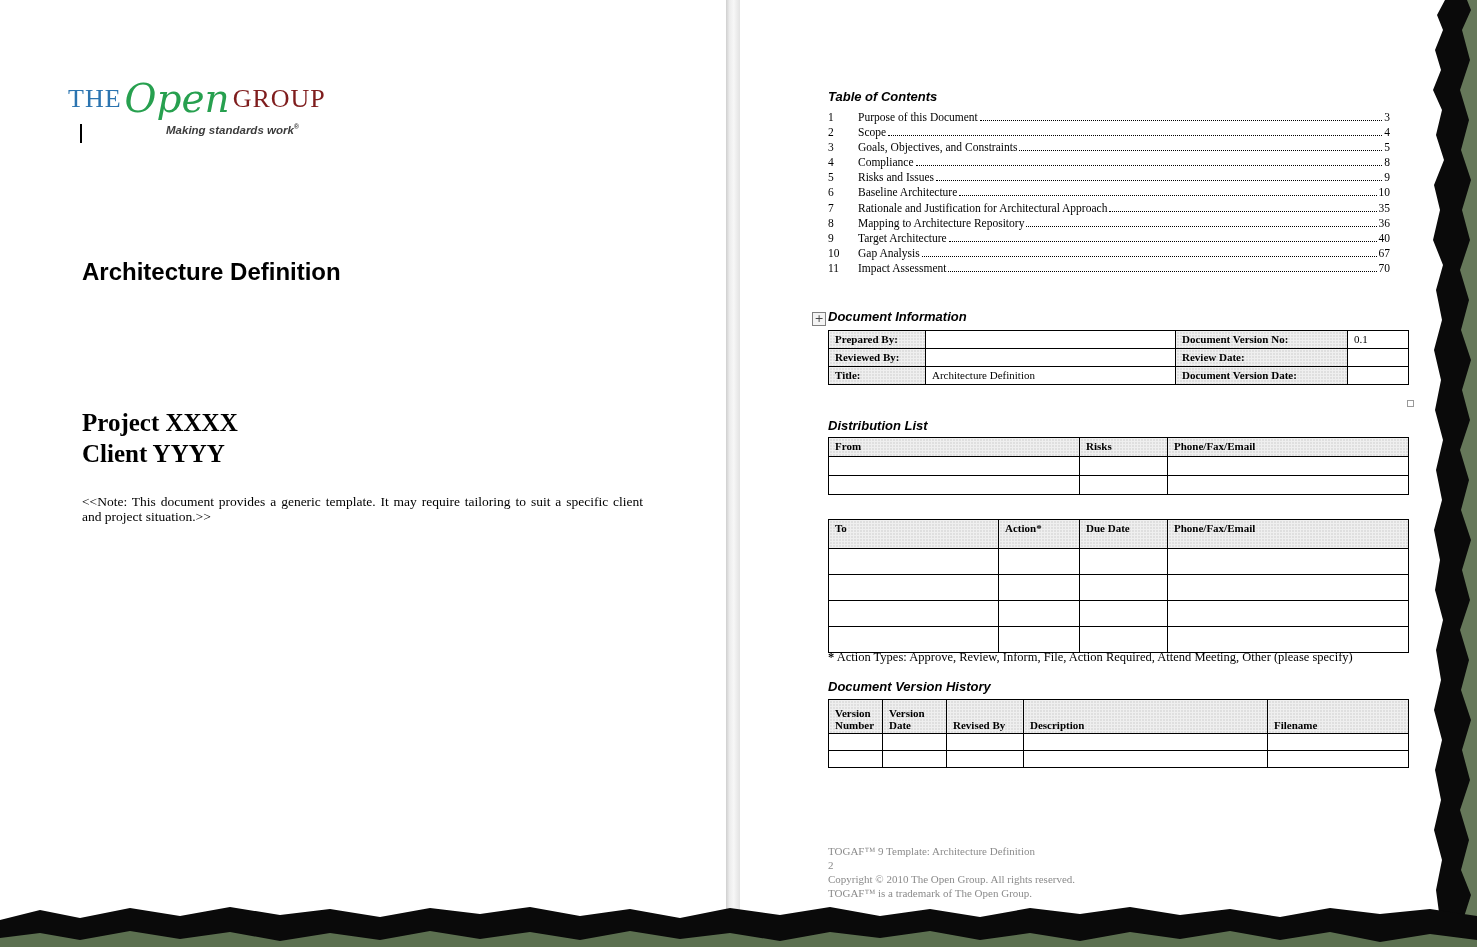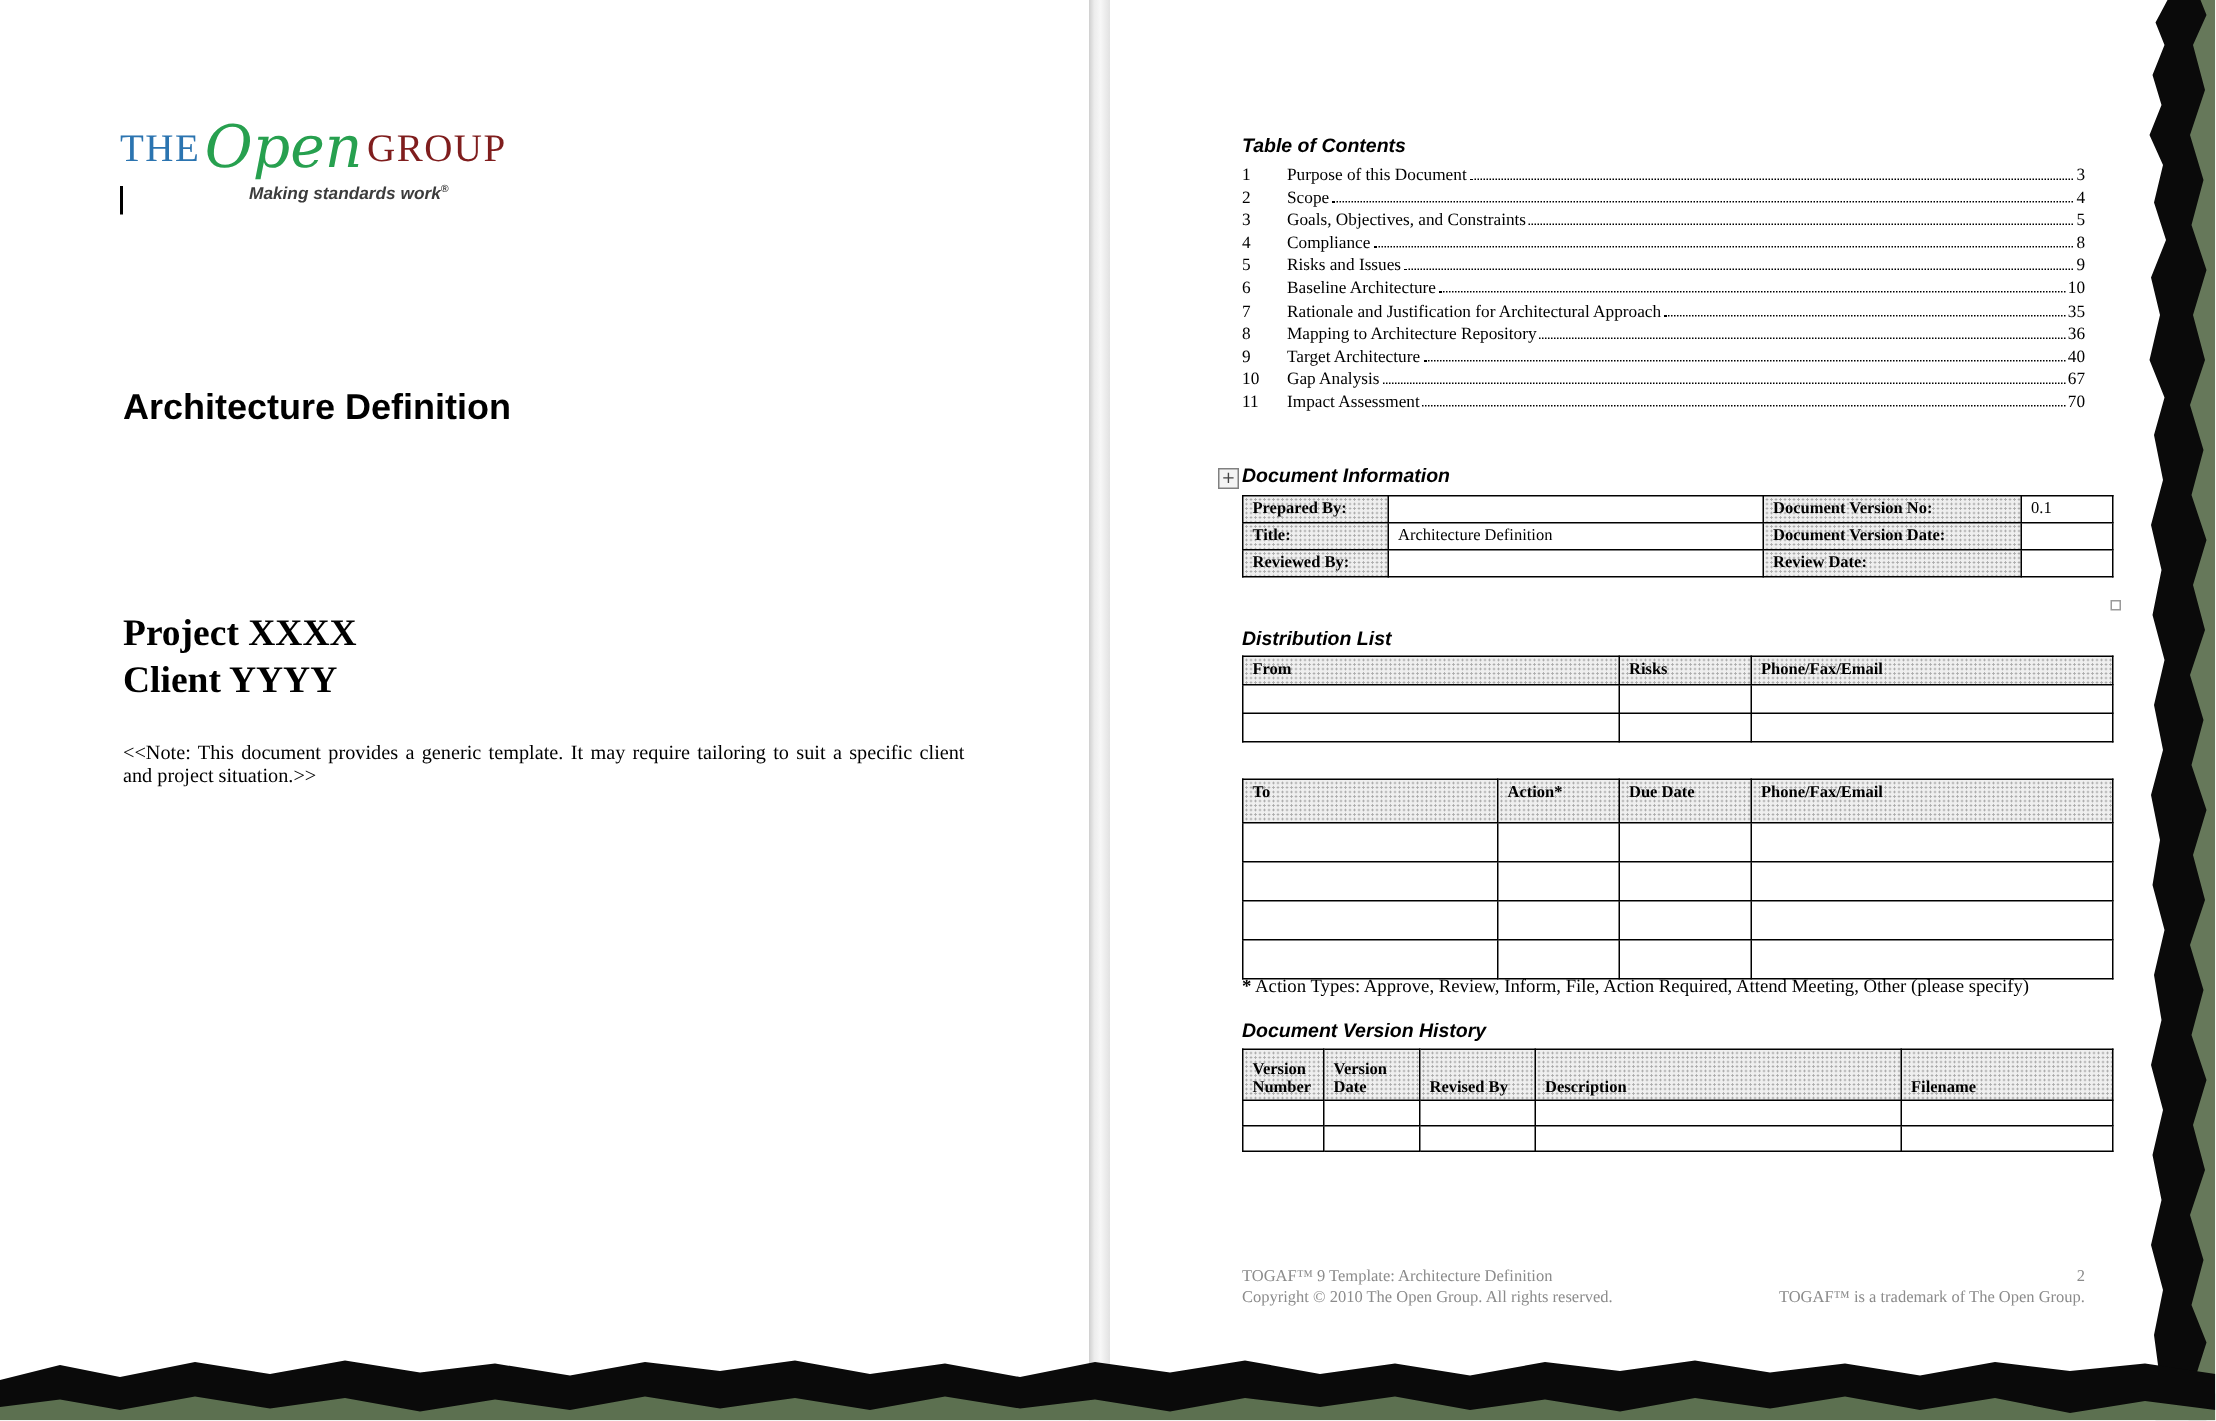--- a/index.html
+++ b/index.html
@@ -9,21 +9,21 @@
 
   .page { position:absolute; top:0; height:947px; background:#fff; }
   #left-page  { left:0; width:726px; }
   #right-page { left:740px; width:737px; }
 
   .page-divider { position:absolute; left:726px; top:0; width:14px; height:947px;
     background:linear-gradient(to right,#cfcfcf 0,#ececec 25%,#f7f7f7 55%,#e2e2e2 100%);
     z-index:1; }
 
   
-  .logo { position:absolute; left:80px; top:84px; display:flex; align-items:flex-end; white-space:nowrap; }
+  .logo { position:absolute; left:68px; top:84px; display:flex; align-items:flex-end; white-space:nowrap; }
   .logo-the, .logo-group { font-family:"Liberation Serif",serif; font-size:26px; letter-spacing:1px; }
   .logo-open { font-family:"DejaVu Serif",serif; font-style:italic; font-size:39px; margin:0 3px; line-height:30px; }
   .logo-tagline { position:absolute; left:80px; top:123px; width:219px; text-align:right;
     font-family:"Liberation Sans",sans-serif; font-style:italic; font-weight:bold; font-size:11.5px; color:#3c3c3c; }
   .logo-tagline sup { font-size:7px; }
   .text-cursor { position:absolute; left:80px; top:124px; width:2px; height:19px; background:#000; }
 
   .doc-title { position:absolute; left:82px; top:258px;
     font-family:"Liberation Sans",sans-serif; font-weight:bold; font-size:24px; letter-spacing:0px; }
   .doc-subtitle { position:absolute; left:82px; top:407px;
@@ -54,21 +54,21 @@
   .move-handle { position:absolute; left:72px; top:312px; width:14px; height:14px;
     border:1px solid #808080; background:#f4f4f4; color:#444;
     font-family:"DejaVu Sans",sans-serif; font-size:11px; line-height:12px; text-align:center; }
   .resize-handle { position:absolute; left:667px; top:400px; width:7px; height:7px;
     border:1px solid #9a9a9a; background:#fff; }
 
   .action-note { left:88px; top:650px; width:580px; font-size:12.5px; }
   .action-note b { font-weight:bold; }
 
   .footer { left:88px; top:844px; width:562px; font-size:11px; color:#8b8b8b; line-height:14px; }
-  .footer-row { display:flex; justify-content:space-between; }
+  .footer-row { display:flex; justify-content:space-between;flex-direction:column; }
 
   
   .torn { position:absolute; z-index:5; pointer-events:none; }
   #torn-right  { right:0; top:0; width:50px; height:947px; }
   #torn-bottom { left:0; bottom:0; width:1477px; height:45px; }
 </style>
 </head>
 <body>
 
 <div class="screen">
@@ -179,29 +179,29 @@
           <col style="width:61px">
         </colgroup>
       <tbody>
       <tr style="height:18px">
         <td class="shaded">Prepared By:</td>
         <td class="plain"></td>
         <td class="shaded">Document Version No:</td>
         <td class="plain">0.1</td>
       </tr>
       <tr style="height:18px">
+        <td class="shaded">Reviewed By:</td>
+        <td class="plain"></td>
+        <td class="shaded">Review Date:</td>
+        <td class="plain"></td>
+      </tr>
+      <tr style="height:18px">
         <td class="shaded">Title:</td>
         <td class="plain">Architecture Definition</td>
         <td class="shaded">Document Version Date:</td>
-        <td class="plain"></td>
-      </tr>
-      <tr style="height:18px">
-        <td class="shaded">Reviewed By:</td>
-        <td class="plain"></td>
-        <td class="shaded">Review Date:</td>
         <td class="plain"></td>
       </tr>
     </tbody>
       </table>
     <div class="resize-handle"></div>
 
     <div class="r-abs sec-heading" style="left:88px; top:418px;">Distribution List</div>
     <table class="r-abs" style="left:88px; top:437px; width:580px;">
       <colgroup>
           <col style="width:251px">

